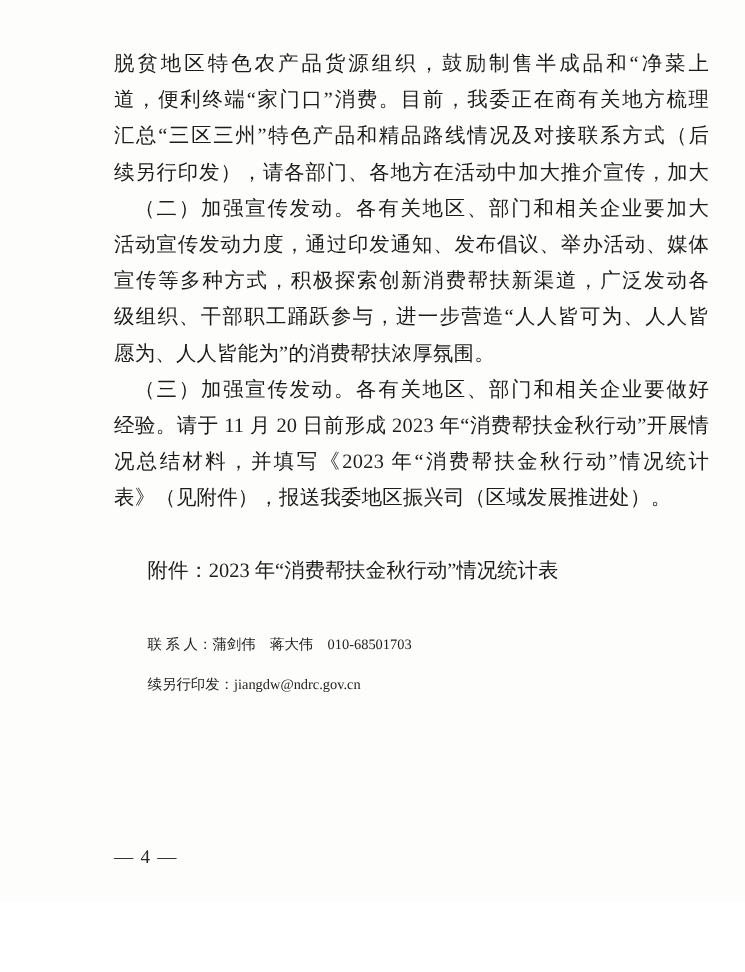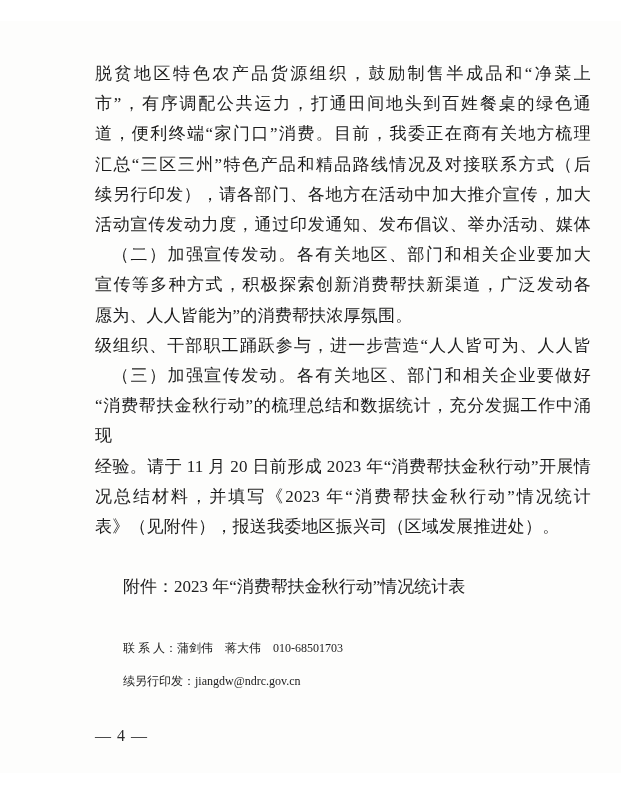--- a/index.html
+++ b/index.html
@@ -8,21 +8,20 @@
     background: #ffffff;
   }
   .page {
     position: relative;
     width: 621px;
     height: 752px;
     background: #fdfdfc;
     overflow: hidden;
     font-family: "Liberation Serif", "DejaVu Serif", serif;
     color: #1c1c1c;
-    margin-top: 21px;
   }
   .textblock {
     position: absolute;
     left: 95px;
     top: 38px;
     width: 496px;
   }
   .ln {
     font-size: 17px;
     line-height: 30.2px;
@@ -62,37 +61,35 @@
 </style>
 </head>
 <body>
 
 <div class="page">
 
   <div class="textblock">
 
     <div>
       <div class="ln">脱贫地区特色农产品货源组织，鼓励制售半成品和“净菜上</div>
-      <div class="ln">市”，有序调配公共运力，打通田间地头到百姓餐桌的绿色通</div>
       <div class="ln">道，便利终端“家门口”消费。目前，我委正在商有关地方梳理</div>
       <div class="ln">汇总“三区三州”特色产品和精品路线情况及对接联系方式（后</div>
       <div class="ln">续另行印发），请各部门、各地方在活动中加大推介宣传，加大</div>
     </div>
 
     <div>
+      <div class="ln ind">（二）加强宣传发动。各有关地区、部门和相关企业要加大</div>
       <div class="ln">活动宣传发动力度，通过印发通知、发布倡议、举办活动、媒体</div>
-      <div class="ln ind">（二）加强宣传发动。各有关地区、部门和相关企业要加大</div>
       <div class="ln">宣传等多种方式，积极探索创新消费帮扶新渠道，广泛发动各</div>
+      <div class="ln">级组织、干部职工踊跃参与，进一步营造“人人皆可为、人人皆</div>
       <div class="ln end">愿为、人人皆能为”的消费帮扶浓厚氛围。</div>
-      <div class="ln">级组织、干部职工踊跃参与，进一步营造“人人皆可为、人人皆</div>
     </div>
 
     <div>
       <div class="ln ind">（三）加强宣传发动。各有关地区、部门和相关企业要做好</div>
-      <div class="ln">“消费帮扶金秋行动”的梳理总结和数据统计，充分发掘工作中涌现</div>
       <div class="ln">经验。请于 11 月 20 日前形成 2023 年“消费帮扶金秋行动”开展情</div>
       <div class="ln">况总结材料，并填写《2023 年“消费帮扶金秋行动”情况统计</div>
       <div class="ln end">表》（见附件），报送我委地区振兴司（区域发展推进处）。</div>
     </div>
 
     <div class="attachment">附件：2023 年“消费帮扶金秋行动”情况统计表</div>
 
     <div class="contacts">
       <div class="contact-line">
         <span>联 系 人：</span><span>蒲剑伟　蒋大伟　010-68501703</span>

